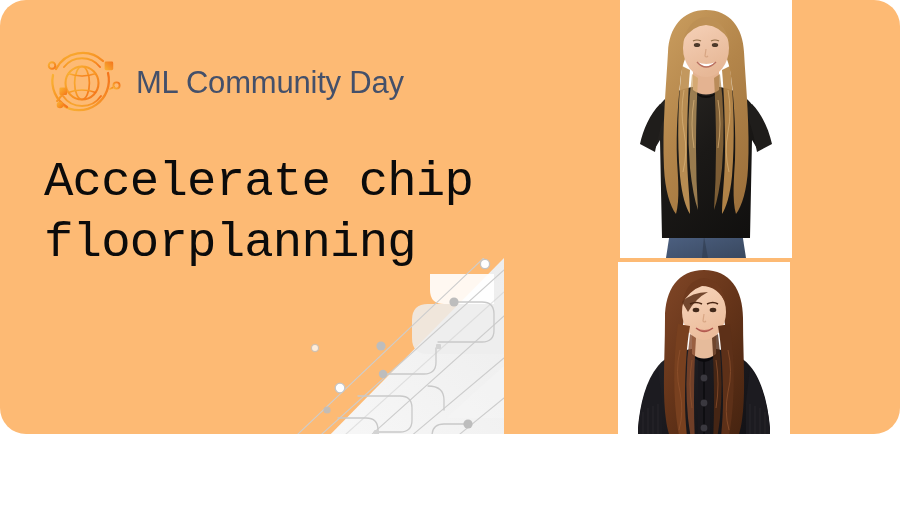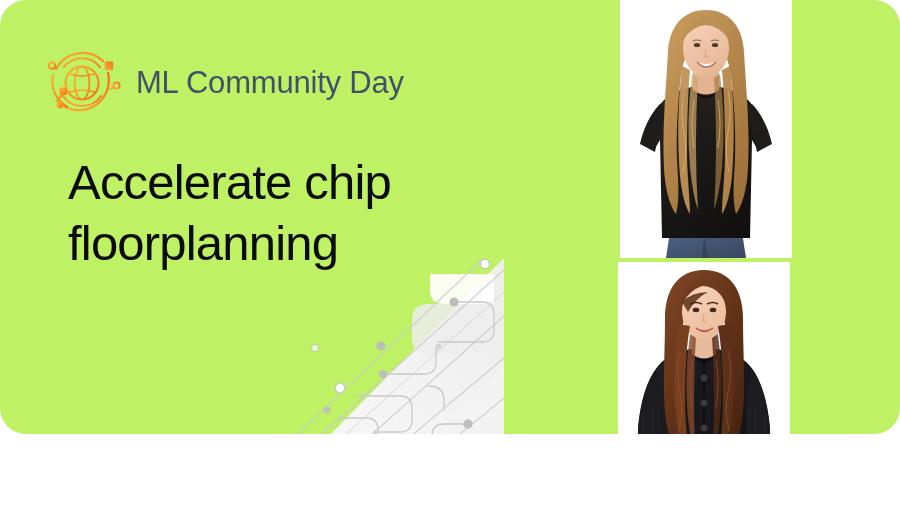--- a/index.html
+++ b/index.html
@@ -14,21 +14,21 @@
     background: #ffffff;
     font-family: "Liberation Sans", sans-serif;
     position: relative;
   }
 
   #slide {
     position: absolute;
     inset: 0;
     width: 900px;
     height: 434px;
-    background: #bef264;
+    background: #fdba74;
     overflow: hidden;
     border-radius: 26px;
   }
 
   
   #circuit-graphic {
     position: absolute;
     left: 232px;
     top: 258px;
     width: 272px;
@@ -61,23 +61,22 @@
   #slide-title {
     position: absolute;
     left: 44px;
     top: 152px;
     width: 470px;
     font-size: 49px;
     line-height: 61px;
     font-weight: 400;
     color: #0b0b0b;
     letter-spacing: -0.8px;
-    font-family: Liberation Sans, sans-serif;
+    font-family: Liberation Mono, monospace;
     white-space: pre-line;
-    margin-left: 24px;
   }
 
   
   .portrait-frame {
     position: absolute;
     background: #ffffff;
     overflow: hidden;
   }
   #portrait-speaker-1 { left: 620px; top: 0px;   width: 172px; height: 258px; }
   #portrait-speaker-2 { left: 618px; top: 262px; width: 172px; height: 244px; }

